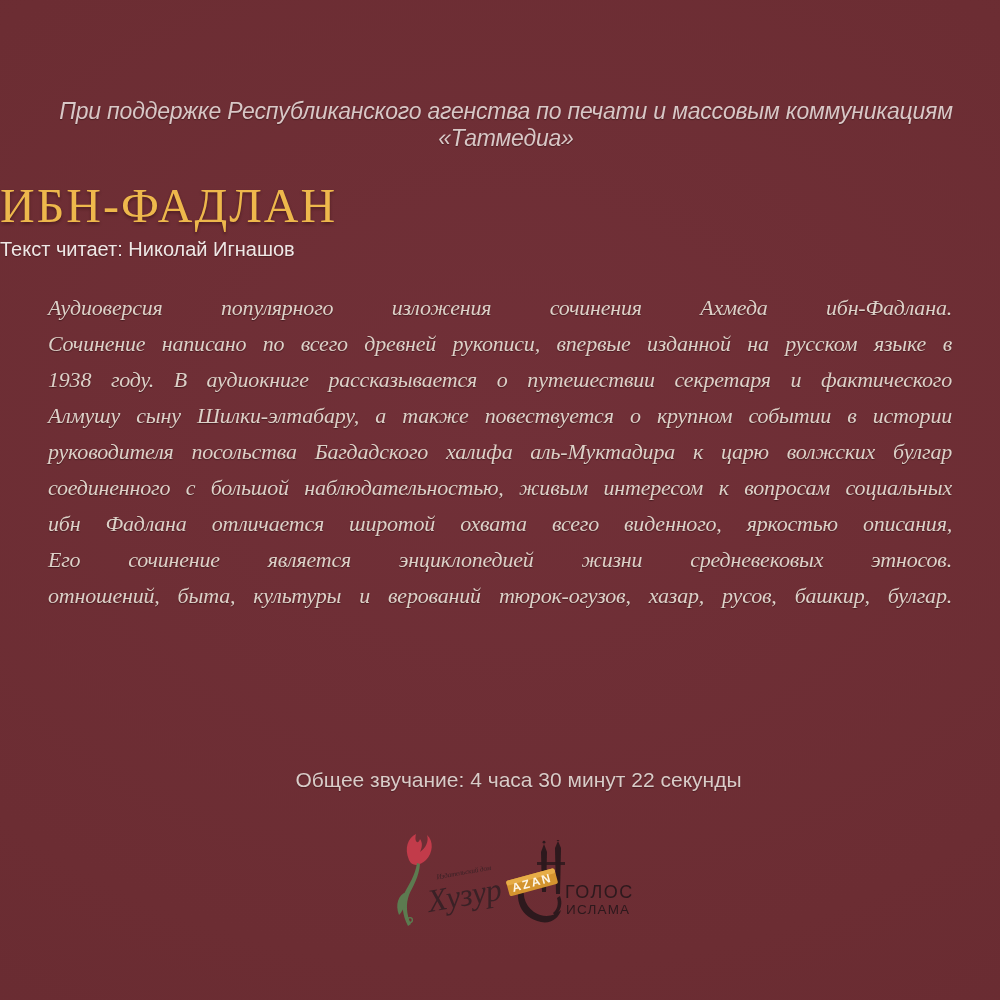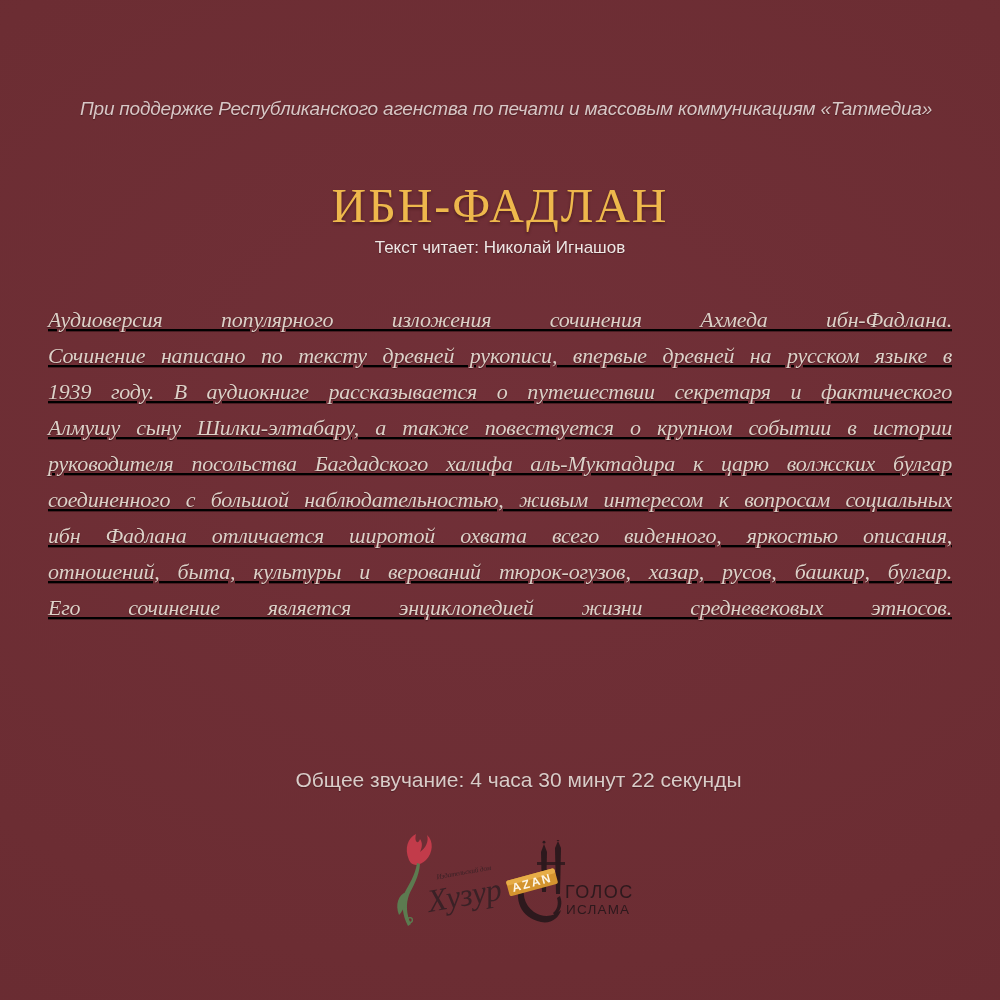--- a/index.html
+++ b/index.html
@@ -12,47 +12,46 @@
     position: relative;
     width: 1000px; height: 1000px;
     background: radial-gradient(ellipse 130% 100% at 50% 42%, #713038 0%, #6c2d33 55%, #652a30 100%);
   }
   .credit-line {
     position: absolute;
     top: 98px; left: 12px; right: 0;
     text-align: center;
     font-family: "Liberation Sans", sans-serif;
     font-style: italic;
-    font-size: 19px;
+    font-size: 23px;
     letter-spacing: -0.2px;
     color: #d8c7c6;
     text-shadow: 0 1px 1px rgba(35,10,14,0.45);
   }
   .album-title {
     position: absolute;
     top: 178px; left: 0; right: 0;
-    text-align: center;
+    text-align: left;
     font-family: "Liberation Serif", serif;
     font-size: 48px;
     font-weight: 500;
     letter-spacing: 2px;
     color: #eeb84c;
     text-shadow: 0 2px 3px rgba(40,10,12,0.45);
   }
   .narrator {
     position: absolute;
     top: 238px; left: 0; right: 0;
-    text-align: center;
-    font-size: 17px;
+    font-size: 20px;
     color: #efe7e5;
     text-shadow: 0 1px 1px rgba(35,10,14,0.4);
   }
   .annotation {
     position: absolute;
-    top: 302px; left: 48px; width: 904px; text-decoration: underline;
+    top: 290px; left: 48px; width: 904px;
   }
   .annotation .line {
     font-family: "Liberation Serif", serif;
     font-style: italic;
     font-size: 22px;
     letter-spacing: -0.2px;
     word-spacing: -1px;
     height: 36px;
     line-height: 36px;
     color: #ddd1c8;
@@ -87,28 +86,28 @@
 <div class="canvas">
 
   <div class="credit-line">При поддержке Республиканского агенства по печати и массовым коммуникациям «Татмедиа»</div>
 
   <div class="album-title">ИБН-ФАДЛАН</div>
 
   <div class="narrator">Текст читает: Николай Игнашов</div>
 
   <div class="annotation">
     <div class="line">Аудиоверсия популярного изложения сочинения Ахмеда ибн-Фадлана.</div>
-    <div class="line">Сочинение написано по тексту древней рукописи, впервые древней на русском языке в</div>
-    <div class="line">1939 году. В аудиокниге рассказывается о путешествии секретаря и фактического</div>
+    <div class="line">Сочинение написано по всего древней рукописи, впервые изданной на русском языке в</div>
+    <div class="line">1938 году. В аудиокниге рассказывается о путешествии секретаря и фактического</div>
     <div class="line">Алмушу сыну Шилки-элтабару, а также повествуется о крупном событии в истории</div>
     <div class="line">руководителя посольства Багдадского халифа аль-Муктадира к царю волжских булгар</div>
     <div class="line">соединенного с большой наблюдательностью, живым интересом к вопросам социальных</div>
     <div class="line">ибн Фадлана отличается широтой охвата всего виденного, яркостью описания,</div>
+    <div class="line">Его сочинение является энциклопедией жизни средневековых этносов.</div>
     <div class="line">отношений, быта, культуры и верований тюрок-огузов, хазар, русов, башкир, булгар.</div>
-    <div class="line">Его сочинение является энциклопедией жизни средневековых этносов.</div>
   </div>
 
   <div class="duration">Общее звучание: 4 часа 30 минут 22 секунды</div>
 
   <div class="logos">
 
     <svg class="logo-huzur" viewBox="0 0 120 100" xmlns="http://www.w3.org/2000/svg">
       <g>
         <path d="M16,30 C11,18 15,8 23,4 C21,12 25,15 27,9 C30,13 29,18 27,22 C33,18 36,11 34,5 C41,11 40,23 33,30 C27,36 19,37 16,30 Z" fill="#c23b4a"></path>
         <path d="M24,33 C22,46 16,54 12,62 C8,72 9,85 15,96 L18,94 C13,84 13,73 16,65 C20,56 26,47 27,34 Z" fill="#5c7b50"></path>

